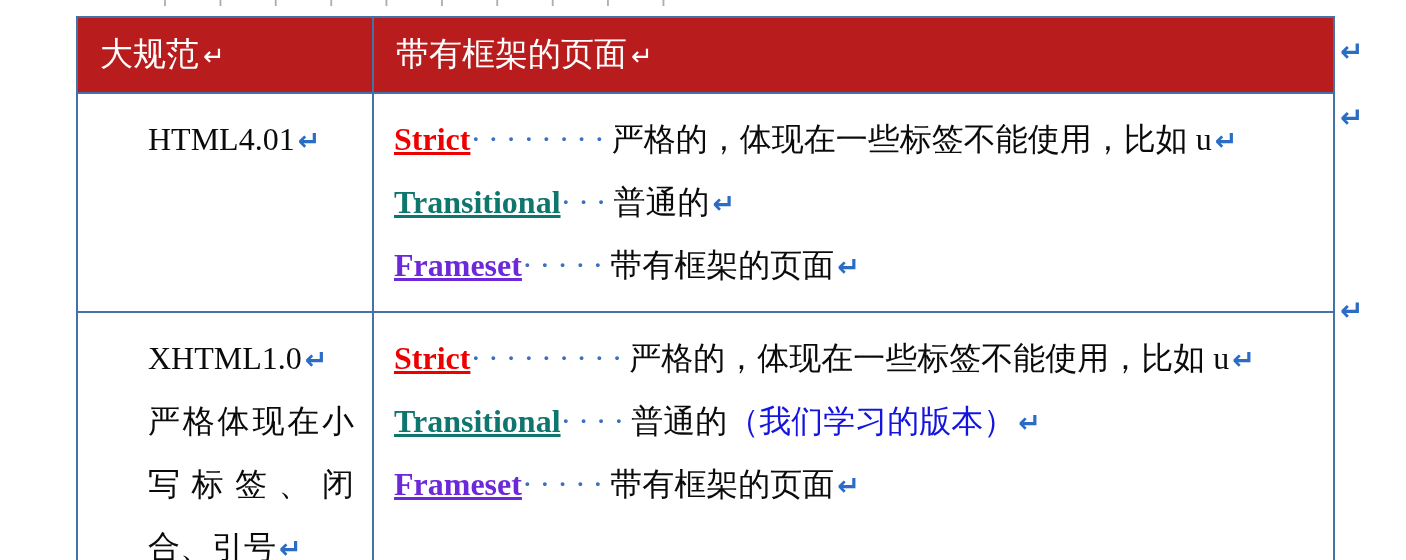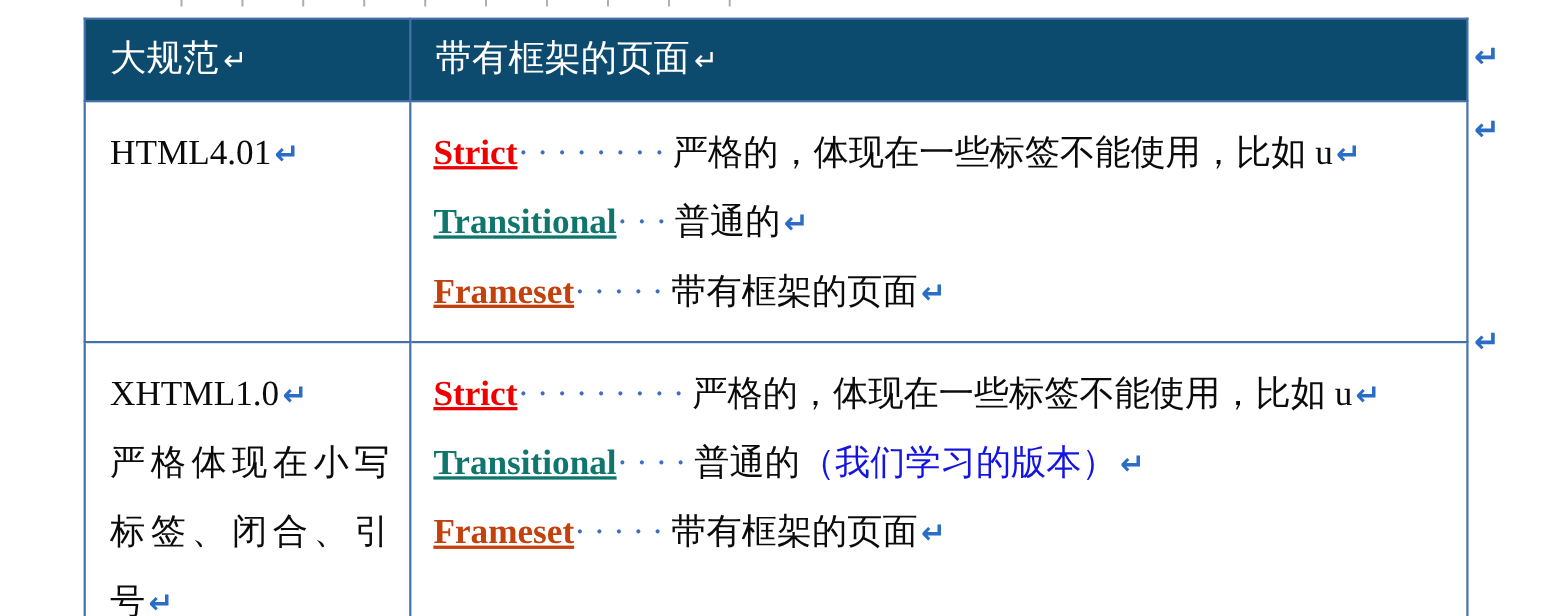--- a/index.html
+++ b/index.html
@@ -52,40 +52,41 @@
     border: 2px solid #4472a8;
     padding: 0;
     vertical-align: top;
     text-align: left;
   }
   col.c1 { width: 296px; }
   col.c2 { width: 961px; }
 
   
   .hdr-row th {
-    background: #0c4a6e;
+    background: #b91c1c;
     border-color: #4472a8;
     height: 72px;
   }
   .hdr-cell {
     color: #ffffff;
     font-size: 33px;
     line-height: 72px;
     padding-left: 22px;
     white-space: nowrap;
     font-weight: normal;
     font-family: "Liberation Serif", "DejaVu Serif", serif;
   }
 
   
   .cell-left {
     padding: 14px 18px 10px 22px;
     font-size: 32px;
     line-height: 63px;
     color: #0b0b0b;
+    margin-left: 48px;
   }
   .cell-right {
     padding: 14px 10px 14px 20px;
     font-size: 32px;
     line-height: 63px;
     color: #0b0b0b;
   }
   .cell-left.just {
     text-align: justify;
     text-justify: inter-character;
@@ -93,21 +94,21 @@
   .lead-line { white-space: nowrap; }
 
   
   .kw {
     font-weight: bold;
     font-family: "Liberation Serif", "DejaVu Serif", serif;
     text-decoration: underline;
   }
   .kw-strict      { color: #ee0000; }
   .kw-transitional{ color: #0f766e; }
-  .kw-frameset    { color: #c2410c; margin-top: 24px; }
+  .kw-frameset    { color: #6d28d9; margin-top: 24px; }
 
   
   .dots {
     color: #3c6fc0;
     letter-spacing: 7px;
     font-size: 32px;
     font-family: "Liberation Serif", "DejaVu Serif", serif;
   }
 
   .hl-blue {

